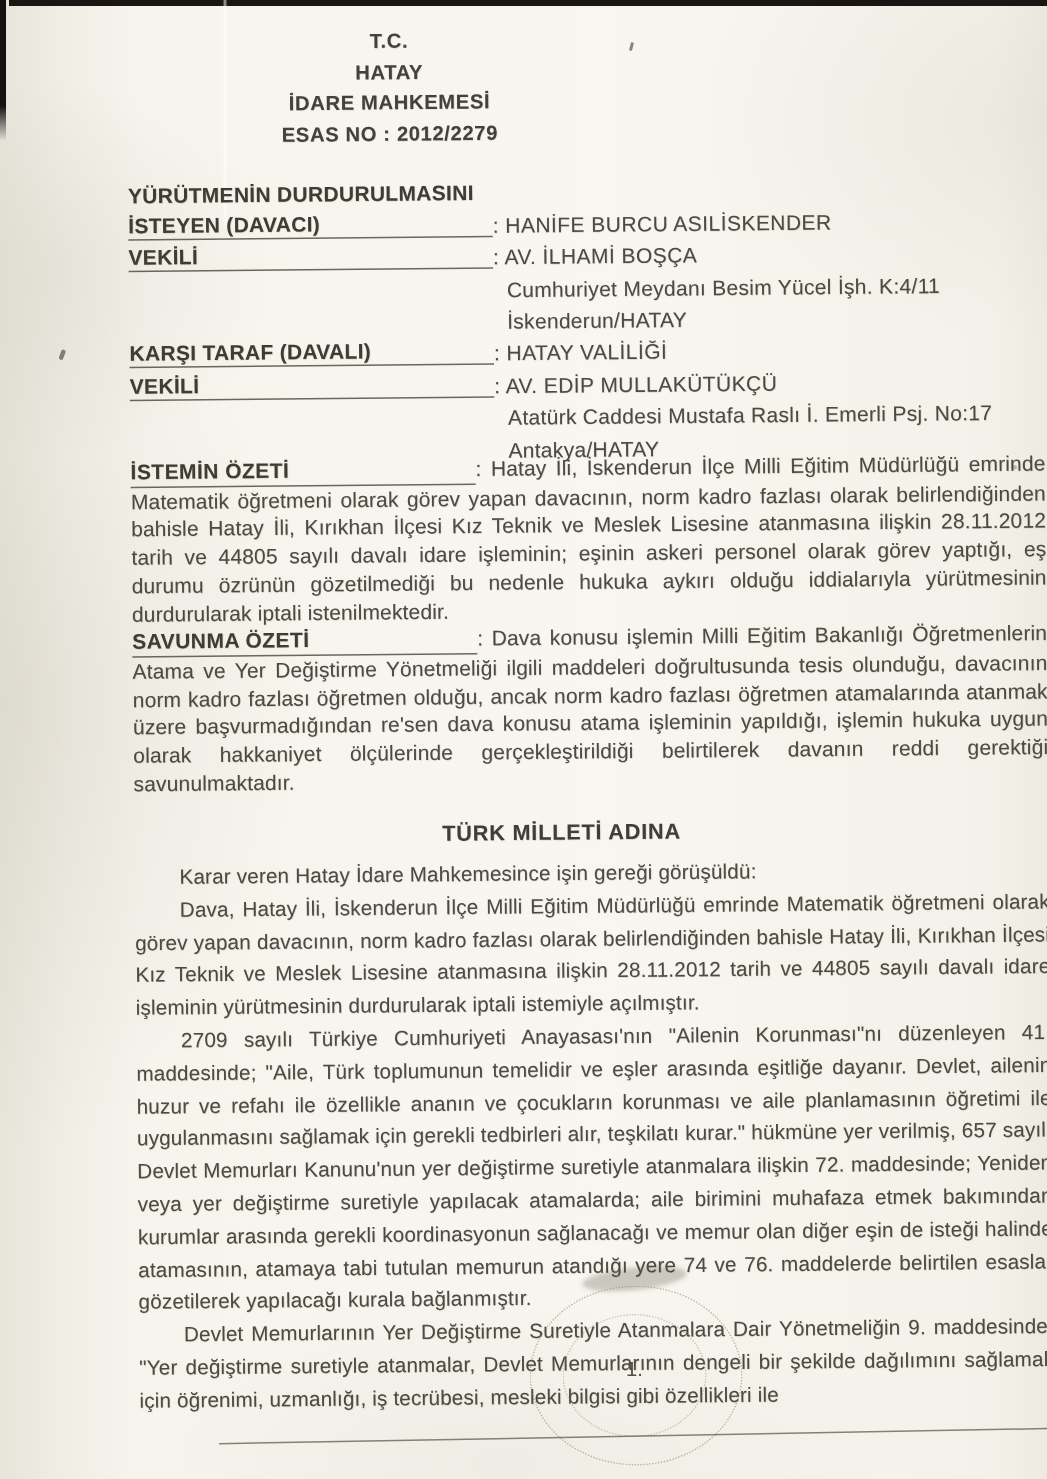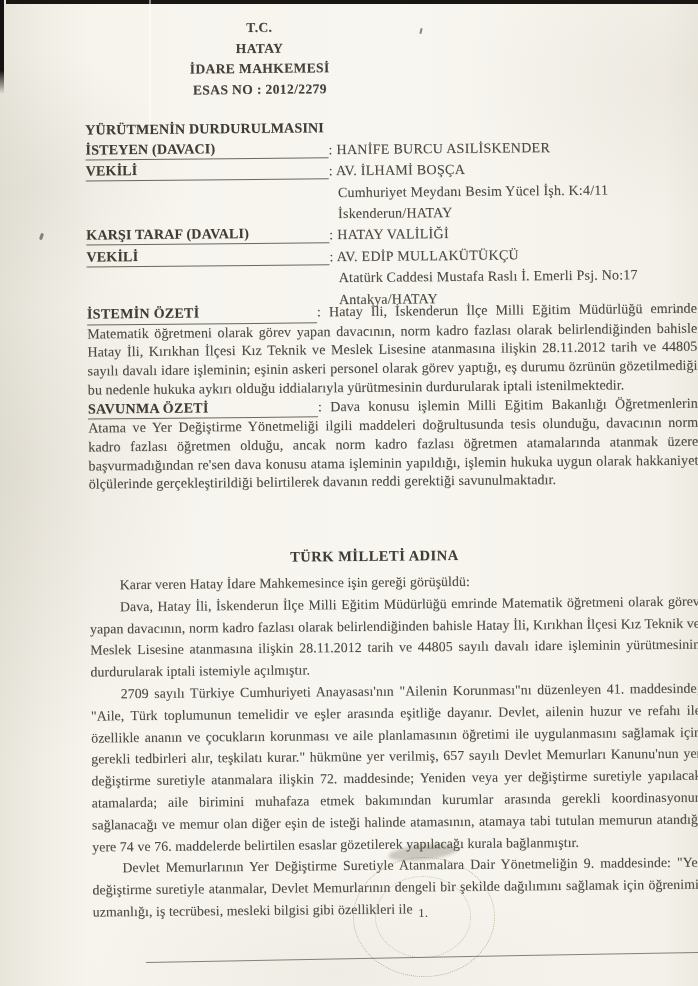--- a/index.html
+++ b/index.html
@@ -1,20 +1,20 @@
 <!DOCTYPE html>
 <html><head>
 <meta charset="utf-8">
 <style>
   html,body{margin:0;padding:0;background:#d9d6cd;}
   .page{
     position:relative;
     width:698px;height:986px;
     overflow:hidden;
-    font-family:Liberation Serif, serif;
+    font-family:Liberation Sans, sans-serif;
     color:#4e4a42;
     background:
       radial-gradient(ellipse 260px 420px at 18px 470px, rgba(185,180,164,.22), transparent 70%),
       radial-gradient(ellipse 200px 180px at 40px 180px, rgba(180,175,160,.18), transparent 70%),
       radial-gradient(ellipse 300px 200px at 680px 80px, rgba(205,200,186,.20), transparent 72%),
       radial-gradient(ellipse 340px 160px at 340px 975px, rgba(190,186,170,.16), transparent 75%),
       linear-gradient(90deg,#e7e4da 0px,#f1eee6 45px,#f6f4ed 95px,#f8f6f0 58%,#f4f1ea 95%,#edeae1 100%);
   }
   .scan-top{position:absolute;left:6px;top:0;width:692px;height:4px;background:#181714;}
   .scan-left{position:absolute;left:0;top:0;width:4px;height:94px;background:linear-gradient(#141312 75%,rgba(20,19,18,0));}

